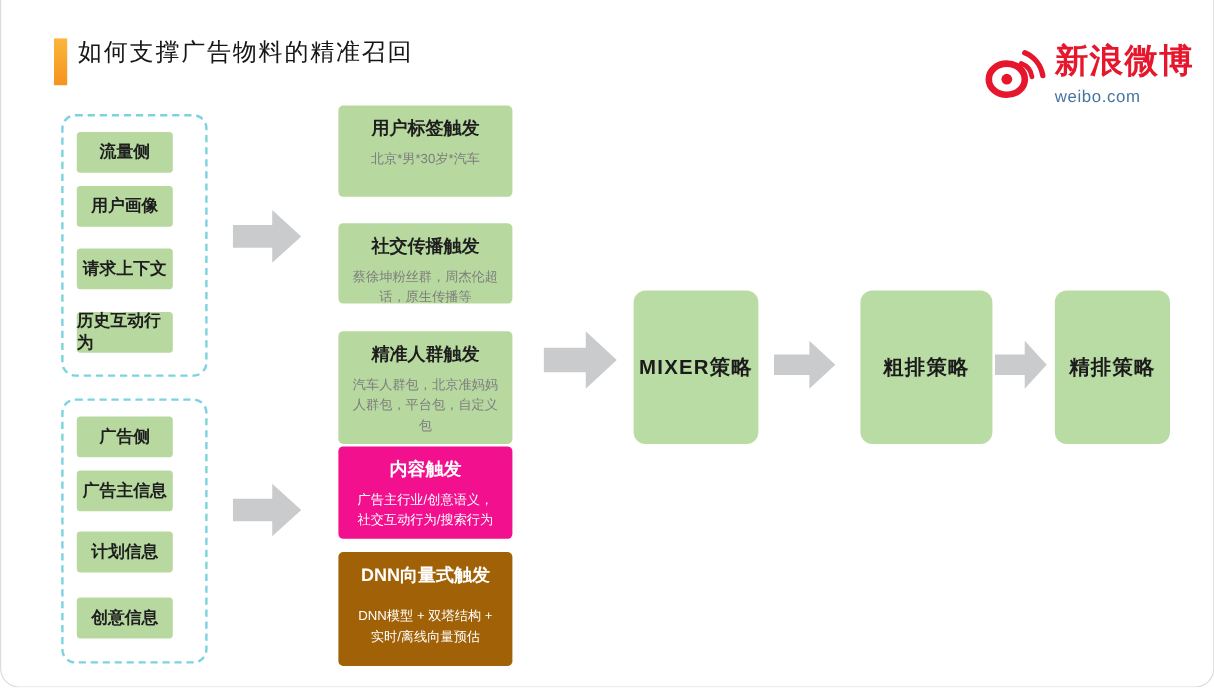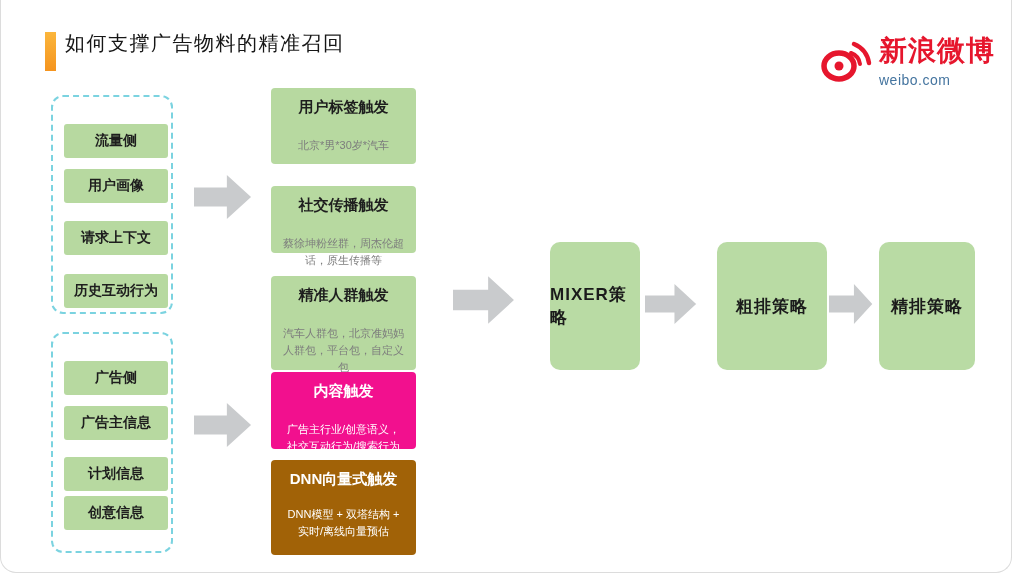--- a/index.html
+++ b/index.html
@@ -19,36 +19,36 @@
   .logo { position:absolute; left:816px; top:32px; display:flex; align-items:center; }
   .logo-icon { width:58px; height:50px; }
   .logo-text { margin-left:4px; }
   .logo-name { font-size:28px; font-weight:bold; color:#e6162d; letter-spacing:1px; }
   .logo-domain { font-size:14px; color:#44749f; margin-top:2px; letter-spacing:.5px; }
 
   
   .group { position:absolute; left:50px; width:122px; border:2px dashed #7bd3e0; border-radius:12px; }
   .g1 { top:95px; height:219px; }
   .g2 { top:332px; height:221px; }
-  .gbox { position:absolute; left:11px; width:104px; height:34px; background:#b7d9a0;
+  .gbox { position:absolute; left:11px; width:80px; height:34px; background:#b7d9a0;
     border-radius:3px; display:flex; align-items:center; justify-content:center;
-    font-size:14px; font-weight:bold; color:#1e1e1e;margin-top:14px; }
+    font-size:14px; font-weight:bold; color:#1e1e1e; }
 
   
   .arrow { position:absolute; }
   .arrow svg { width:100%; height:100%; display:block; }
 
   
-  .trigger { position:absolute; left:270px; width:145px; border-radius:4px;
+  .trigger { position:absolute; left:281px; width:145px; border-radius:4px;
     text-align:center; padding:10px 8px 20px; }
   .trigger.green { background:#b7d9a0; }
   .trigger.magenta { background:#f2108e; }
   .trigger.red { background:#a16207; }
   .t-title { font-size:15px; font-weight:bold; color:#1e1e1e; }
-  .t-sub { font-size:11px; color:#7d7d7d; line-height:1.55; margin-top:20px; padding:0 4px; }
+  .t-sub { font-size:11px; color:#7d7d7d; line-height:1.55; margin-top:8px; padding:0 4px; }
   .trigger.magenta .t-title, .trigger.red .t-title { color:#ffffff; }
   .trigger.magenta .t-sub, .trigger.red .t-sub { color:#ffffff; }
   .trigger.red .t-sub { margin-top:17px; }
 
   
   .pbox { position:absolute; top:242px; height:128px; background:#b9dba4; border-radius:10px;
     display:flex; align-items:center; justify-content:center;
     font-size:17px; font-weight:bold; color:#1b1b1b; letter-spacing:1px; }
 </style>
 </head>
@@ -76,21 +76,21 @@
     <div class="gbox" style="top:13px">流量侧</div>
     <div class="gbox" style="top:58px">用户画像</div>
     <div class="gbox" style="top:110px">请求上下文</div>
     <div class="gbox" style="top:163px">历史互动行为</div>
   </div>
 
   <div class="group g2">
     <div class="gbox" style="top:13px">广告侧</div>
     <div class="gbox" style="top:58px">广告主信息</div>
     <div class="gbox" style="top:109px">计划信息</div>
-    <div class="gbox" style="top:148px">创意信息</div>
+    <div class="gbox" style="top:164px">创意信息</div>
   </div>
 
   <div class="arrow" style="left:193px;top:174px;width:58px;height:46px">
     <svg viewBox="0 0 60 44" preserveAspectRatio="none">
         <polygon points="0,13 34,13 34,1 59,22 34,43 34,31 0,31" fill="#c9cbcd"></polygon>
       </svg>
   </div>
   <div class="arrow" style="left:193px;top:402px;width:58px;height:46px">
     <svg viewBox="0 0 60 44" preserveAspectRatio="none">
         <polygon points="0,13 34,13 34,1 59,22 34,43 34,31 0,31" fill="#c9cbcd"></polygon>
@@ -117,21 +117,21 @@
     <div class="t-title">DNN向量式触发</div>
     <div class="t-sub">DNN模型 + 双塔结构 + 实时/离线向量预估</div>
   </div>
 
   <div class="arrow" style="left:452px;top:275px;width:62px;height:50px">
     <svg viewBox="0 0 60 44" preserveAspectRatio="none">
         <polygon points="0,13 34,13 34,1 59,22 34,43 34,31 0,31" fill="#c9cbcd"></polygon>
       </svg>
   </div>
 
-  <div class="pbox" style="left:549px;width:90px">
+  <div class="pbox" style="left:527px;width:104px">
     <span>MIXER策略</span>
   </div>
   <div class="arrow" style="left:644px;top:283px;width:52px;height:42px">
     <svg viewBox="0 0 60 44" preserveAspectRatio="none">
         <polygon points="0,13 34,13 34,1 59,22 34,43 34,31 0,31" fill="#c9cbcd"></polygon>
       </svg>
   </div>
   <div class="pbox" style="left:716px;width:110px">
     <span>粗排策略</span>
   </div>

